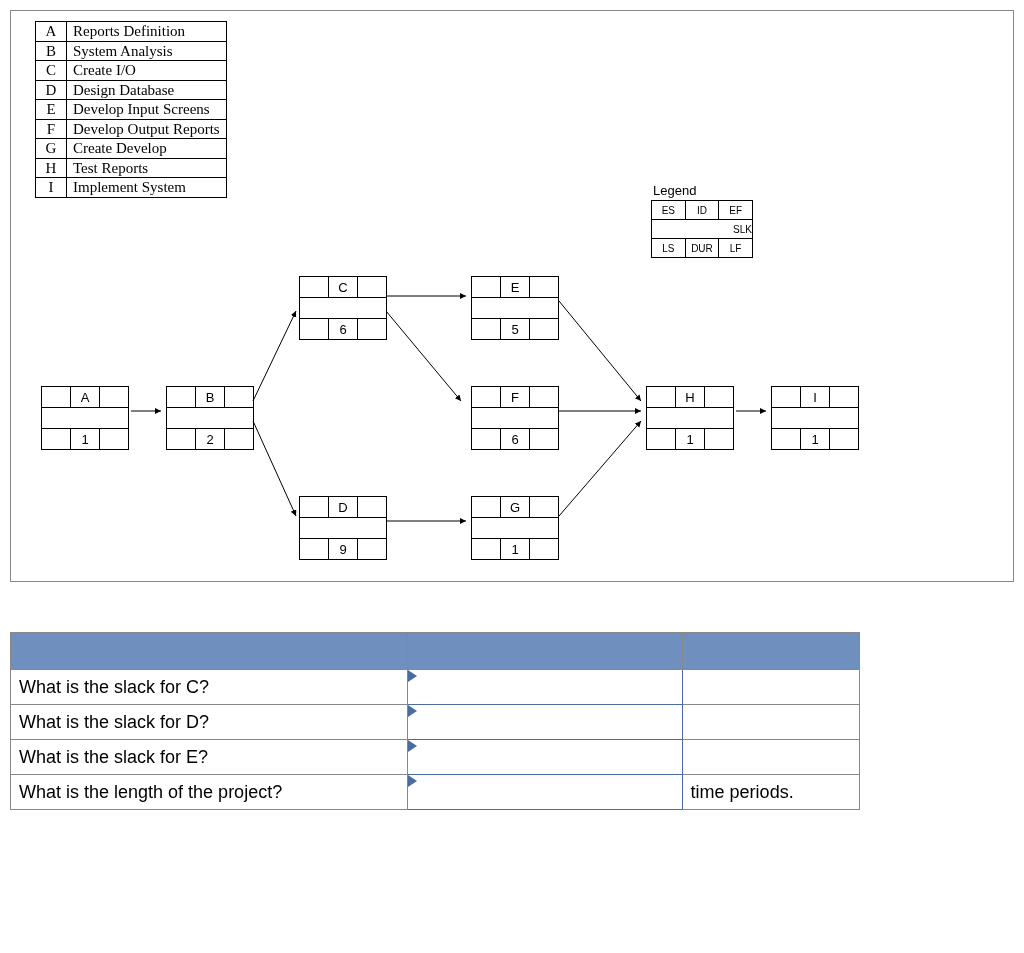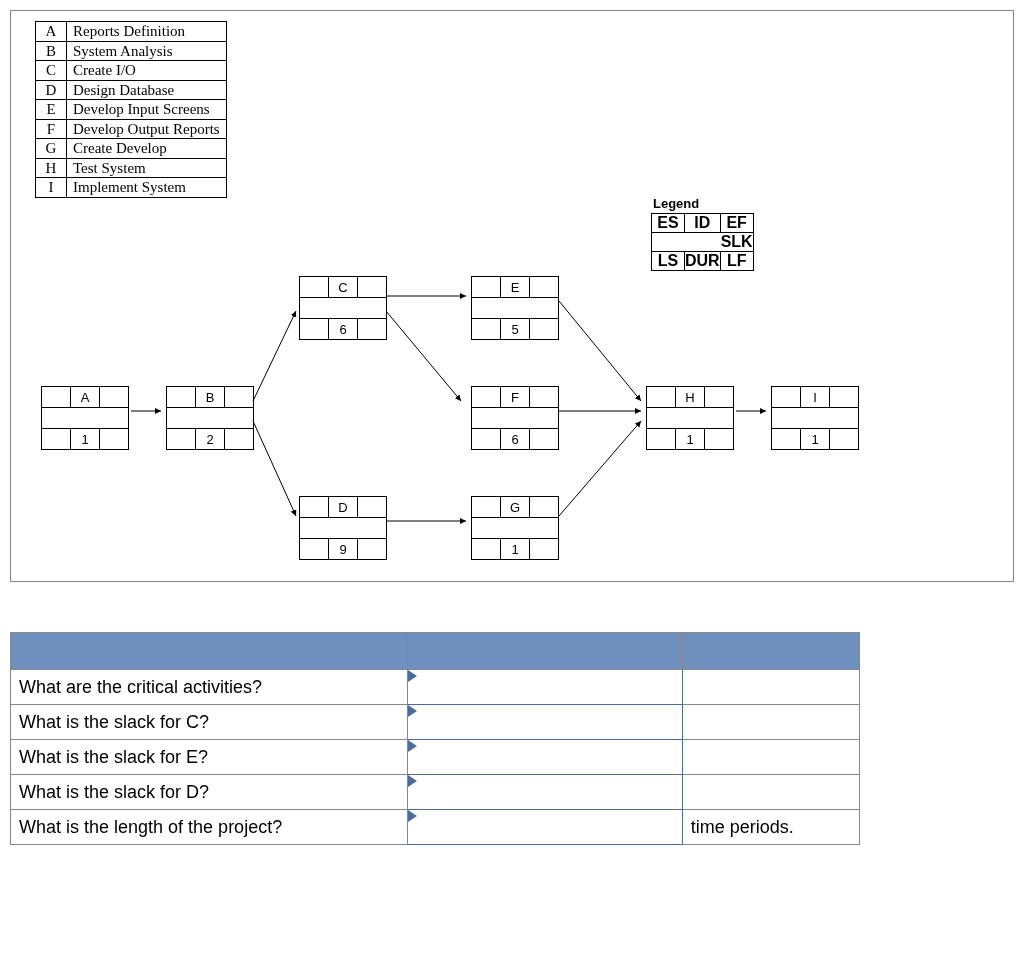--- a/index.html
+++ b/index.html
@@ -27,33 +27,32 @@
   }
   .key-table td {
     border: 1px solid #000;
     padding: 1px 6px;
     line-height: 1.1;
   }
   .key-table td:first-child { width: 18px; text-align: center; }
   
   .legend {
     position: absolute;
-    top: 185px;
+    top: 172px;
     left: 640px;
     font-size: 13px;
-    font-weight: bold;
   }
   .legend-title { margin: 0 0 2px 2px; font-size: 13px; }
   .legend-grid {
     border-collapse: collapse;
   }
   .legend-grid td {
     border: 1px solid #000;
     width: 32px; height: 18px;
-    font-size: 16px;
+    font-size: 10px;
     text-align: center;
     padding: 0;
   }
   .legend-grid .wide { width: 96px; }
   
   .node {
     position: absolute;
     border-collapse: collapse;
   }
   .node td {
@@ -129,21 +128,21 @@
       <tr>
           <td>F</td>
           <td>Develop Output Reports</td>
         </tr>
       <tr>
           <td>G</td>
           <td>Create Develop</td>
         </tr>
       <tr>
           <td>H</td>
-          <td>Test System</td>
+          <td>Test Reports</td>
         </tr>
       <tr>
           <td>I</td>
           <td>Implement System</td>
         </tr>
     </tbody>
   </table>
 
   <div class="legend">
     <div class="legend-title">Legend</div>
@@ -361,38 +360,33 @@
 <table class="q-table">
   <thead>
     <tr>
         <td class="q-col1"></td>
         <td class="q-col2"></td>
         <td class="q-col3"></td>
       </tr>
   </thead>
   <tbody>
     <tr>
-      <td class="q-col1">What are the critical activities?</td>
-      <td class="q-col2 marker blue-cell"></td>
-      <td class="q-col3"></td>
-    </tr>
-    <tr>
       <td class="q-col1">What is the slack for C?</td>
       <td class="q-col2 marker blue-cell"></td>
       <td class="q-col3"></td>
     </tr>
     <tr>
+      <td class="q-col1">What is the slack for D?</td>
+      <td class="q-col2 marker blue-cell"></td>
+      <td class="q-col3"></td>
+    </tr>
+    <tr>
       <td class="q-col1">What is the slack for E?</td>
       <td class="q-col2 marker blue-cell"></td>
       <td class="q-col3"></td>
     </tr>
     <tr>
-      <td class="q-col1">What is the slack for D?</td>
-      <td class="q-col2 marker blue-cell"></td>
-      <td class="q-col3"></td>
-    </tr>
-    <tr>
       <td class="q-col1">What is the length of the project?</td>
       <td class="q-col2 marker blue-cell"></td>
       <td class="q-col3">time periods.</td>
     </tr>
   </tbody>
 </table>
 
 </body></html>

